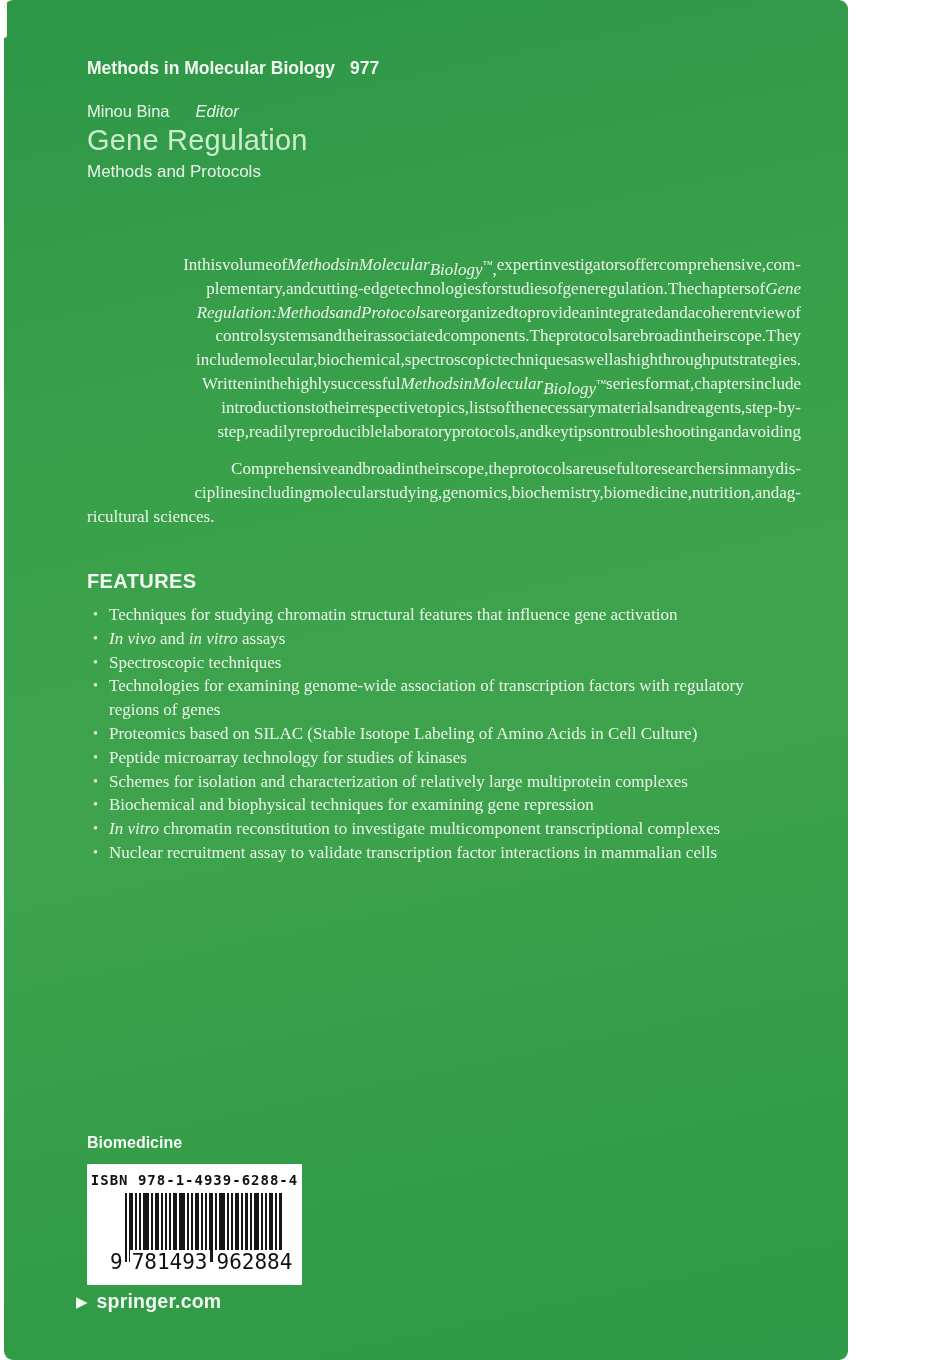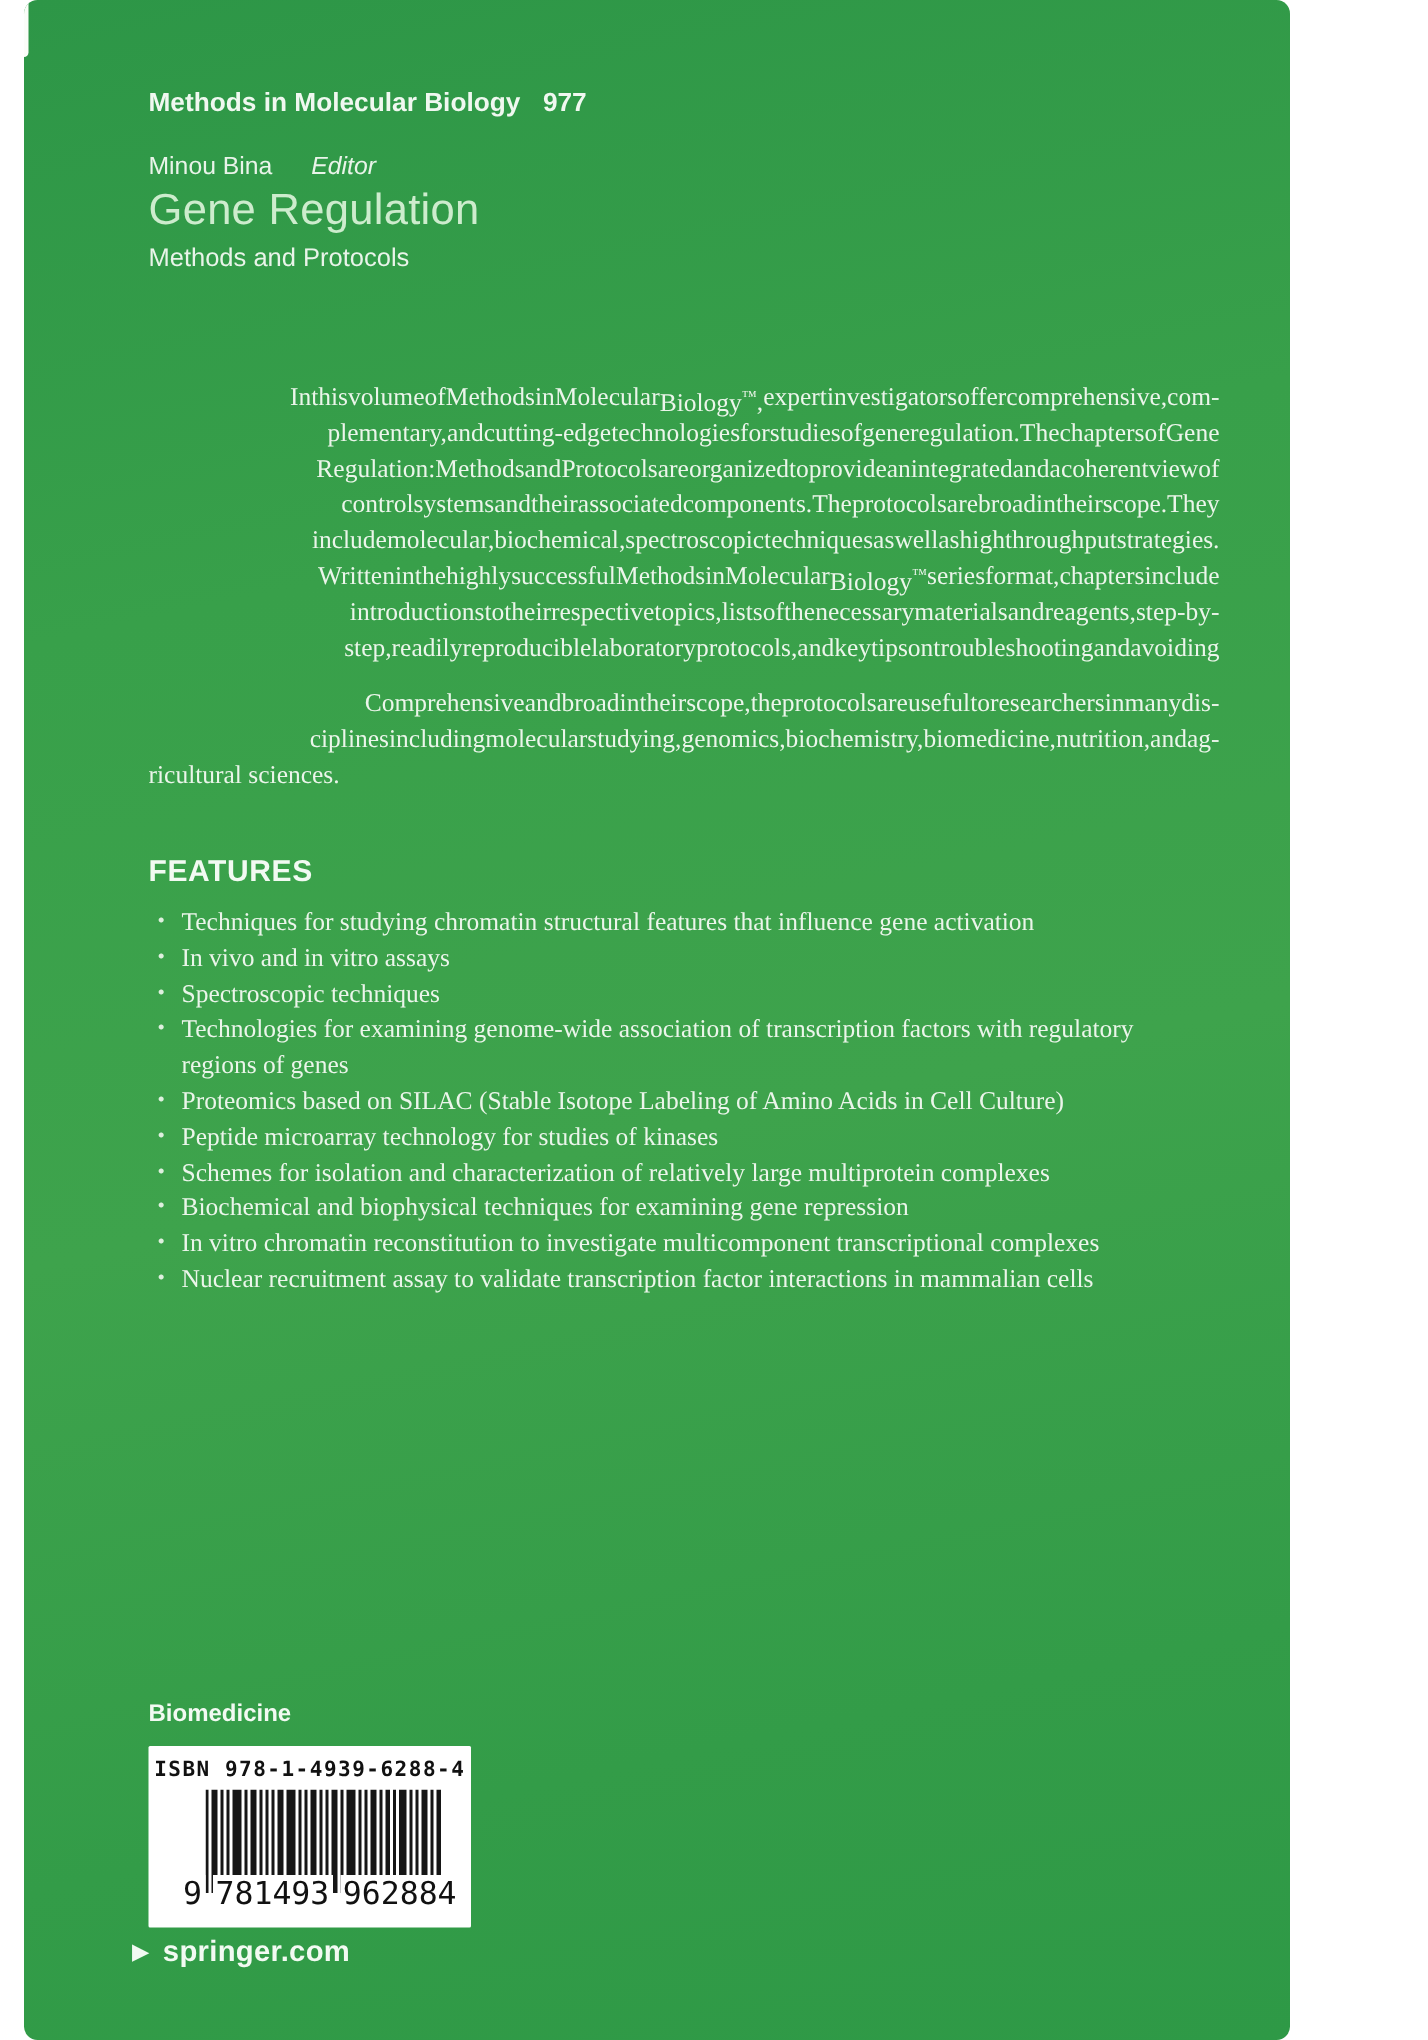--- a/index.html
+++ b/index.html
@@ -1,18 +1,18 @@
 <!DOCTYPE html>
 <html><head>
 <meta charset="utf-8">
 <style>
   html,body{margin:0;padding:0;background:#ffffff;}
   body{width:952px;height:1360px;position:relative;font-family:"Liberation Sans",sans-serif;}
   .page{
-    position:absolute;left:16px;top:0;width:844px;height:1360px;
+    position:absolute;left:4px;top:0;width:844px;height:1360px;
     border-radius:9px;overflow:hidden;
     background:linear-gradient(168deg,#2d9647 0%,#38a04a 28%,#3ea34c 55%,#339c48 82%,#2e9946 100%);
     color:#eef7ee;
   }
   .edge-sliver{position:absolute;left:0;top:0;width:3px;height:38px;background:#fbfdf9;border-bottom-right-radius:3px;}
 
   
   .spine-vline{position:absolute;left:913px;top:0;width:5px;height:1360px;background:var(--divider);}
   .spine-orange{position:absolute;left:918px;top:147px;width:34px;height:351px;background:var(--orange);}
   .spine-h1{position:absolute;left:913px;top:498px;width:39px;height:5px;background:var(--divider);}
@@ -29,21 +29,21 @@
   .book-title{margin-top:3px;font-size:29px;font-weight:normal;color:var(--titleTint);letter-spacing:.2px;}
   .book-subtitle{margin-top:5px;font-size:17px;color:#e9f4e9;}
 
   
   .description{position:absolute;left:83px;top:253px;width:714px;
     font-family:"Liberation Serif",serif;font-size:17px;color:#ebf5ea;}
   .paragraph{margin:0 0 14px 0;}
   .line{height:23.8px;line-height:23.8px;white-space:nowrap;}
   .line.just{display:flex;justify-content:flex-end;flex-wrap:nowrap;}
   .line .w{white-space:pre;}
-  .it{margin-top:32px;}
+  .it{font-style:italic;margin-top:32px;}
   .tm{font-size:60%;vertical-align:super;font-style:normal;letter-spacing:0;}
 
   
   .features{position:absolute;left:83px;top:570px;width:700px;}
   .features-heading{margin:0 0 10px 0;font-size:20px;font-weight:bold;color:#f2faf2;letter-spacing:.4px;}
   .features-list{margin:0;padding:0;list-style:none;
     font-family:"Liberation Serif",serif;font-size:17px;line-height:23.8px;color:#ebf5ea;max-width:672px;}
   .features-list li{position:relative;padding-left:22px;}
   .bullet{position:absolute;left:6px;top:0;font-size:14px;color:#dff0df;}
 

